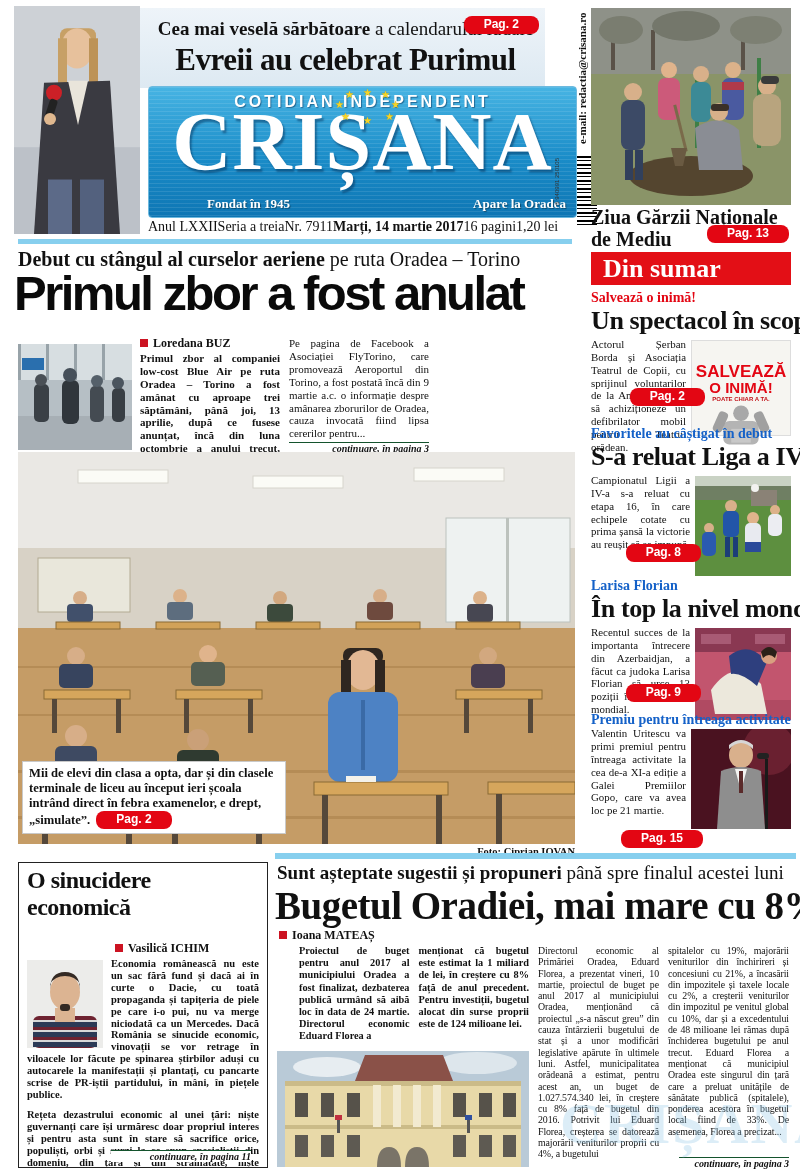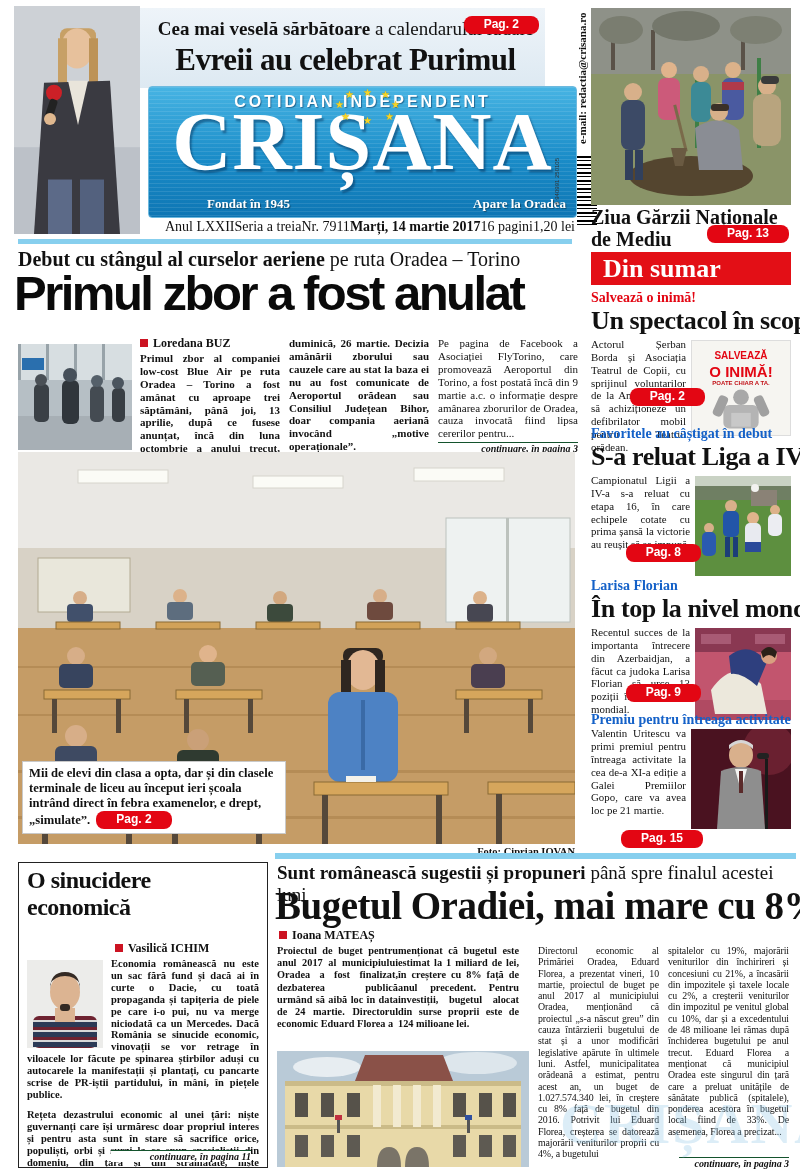--- a/index.html
+++ b/index.html
@@ -43,21 +43,21 @@
   .vtxt{writing-mode:vertical-rl;transform:rotate(180deg);font-family:"Liberation Serif",serif;
         font-weight:bold;font-size:11px;position:absolute;top:0;height:140px;text-align:center;}
   #v-email{left:0;color:#111;}
   #v-web{left:13px;color:#1a7fc0;}
   #barcode{position:absolute;left:1px;top:148px;width:20px;height:70px;background:
     repeating-linear-gradient(180deg,#000 0 2px,#fff 2px 4px,#000 4px 5px,#fff 5px 8px);}
   #barcode-num{position:absolute;left:-22px;top:150px;writing-mode:vertical-rl;transform:rotate(180deg);
     font-family:"Liberation Sans",sans-serif;font-size:6px;color:#333;}
 
   
-  #info-bar{left:148px;top:219px;width:427px;display:flex;justify-content:flex-end;font-size:14px;}
+  #info-bar{left:148px;top:219px;width:427px;display:flex;justify-content:flex-start;font-size:14px;}
   #info-bar .date{font-weight:bold;}
 
   .divider{background:#87cfee;}
   #divider-main{left:18px;top:239px;width:554px;height:5px;}
   #divider-budget{left:275px;top:853px;width:521px;height:6px;}
 
   
   #main-kicker{left:18px;top:248px;width:560px;font-size:20px;}
   #main-headline{left:14px;top:265px;width:570px;font-family:"Liberation Sans",sans-serif;font-weight:bold;
     font-size:49px;letter-spacing:-2.5px;white-space:nowrap;color:#0a0a0a;}
@@ -85,21 +85,21 @@
   #opinion .body{font-size:10.5px;line-height:11.9px;font-weight:bold;}
   #opinion .p2{margin-top:8px;clear:none;}
   #opinion .continuation{position:absolute;right:16px;bottom:5px;width:140px;background:#fff;}
 
   
   #budget-kicker{left:277px;top:862px;width:520px;font-size:19px;}
   #budget-headline{left:275px;top:883px;width:522px;font-size:39px;font-weight:bold;letter-spacing:-0.5px;white-space:nowrap;}
   #budget-byline{left:279px;top:928px;}
   #budget-body{left:277px;top:945px;width:518px;height:224px;display:flex;gap:9px;overflow:hidden;}
   #budget-left{width:252px;flex:none;}
-  #budget-intro{display:flex;height:100px;overflow:hidden;}
+  #budget-intro{display:flex;gap:9px;height:100px;overflow:hidden;margin-left:22px;}
   #budget-intro .col{width:121px;font-weight:bold;font-size:10.3px;line-height:12.2px;}
   #cityhall-photo{width:252px;height:116px;margin-top:6px;}
   .bcol{width:121px;flex:none;font-size:9.9px;line-height:11.3px;letter-spacing:-0.1px;position:relative;}
   #bcol4 .continuation{position:absolute;right:0;bottom:0;width:110px;background:#fff;}
   #watermark{left:560px;top:1090px;font-size:58px;font-weight:bold;color:rgba(140,195,228,0.30);
     letter-spacing:2px;pointer-events:none;z-index:5;}
 
   
   #right-col{left:585px;top:0;width:212px;height:1173px;}
   #env-photo{position:absolute;left:6px;top:8px;width:200px;height:197px;}
@@ -119,21 +119,21 @@
   #item1 .sum-badge{right:86px;bottom:18px;}
   #item2{top:426px;height:146px;}
   #item2 .sum-badge{right:90px;bottom:10px;}
   #item3{top:578px;height:130px;}
   #item3 .sum-badge{right:90px;bottom:6px;}
   #item4{top:712px;height:142px;}
   #item4 .sum-badge{right:88px;bottom:6px;}
 
   
   #poster{width:100px;height:96px;background:#f6f5f1;border:1px solid #ddd;box-sizing:border-box;text-align:center;}
-  #poster .l1{color:#e30613;font-family:"Liberation Sans",sans-serif;font-weight:bold;font-size:10px;line-height:16px;margin-top:7px;}
+  #poster .l1{color:#e30613;font-family:"Liberation Sans",sans-serif;font-weight:bold;font-size:17px;line-height:16px;margin-top:23px;}
   #poster .l2{color:#e30613;font-family:"Liberation Sans",sans-serif;font-weight:bold;font-size:15px;line-height:15px;}
   #poster .l3{color:#c21016;font-family:"Liberation Sans",sans-serif;font-weight:bold;font-size:6px;line-height:8px;}
 </style>
 </head>
 <body>
 
 <div id="page">
 
   <div id="top-banner" class="abs">
     <div class="kick"><span class="kick-bold">Cea mai veselă sărbătoare</span><span> a calendarului iudaic</span></div>
@@ -215,21 +215,20 @@
       <rect x="94" y="44" width="13" height="34" rx="5" fill="#383e44"></rect>
         <circle cx="100" cy="39" r="6" fill="#4a545e"></circle>
     </svg>
   </div>
 
   <div id="main-cols" class="abs">
     <div class="col bold just">
       <div class="byline"><span class="marker"></span><span>Loredana BUZ</span></div>
       <span>Primul zbor al companiei low-cost Blue Air pe ruta Oradea – Torino a fost amânat cu aproape trei săptămâni, până joi, 13 aprilie, după ce fusese anunțat, încă din luna octombrie a anului trecut, pentru</span>
     </div>
-    <div class="col bold just"><span>duminică, 26 martie. Decizia amânării zborului sau cauzele care au stat la baza ei nu au fost comunicate de Aeroportul orădean sau Consiliul Județean Bihor, doar compania aeriană invocând „motive operaționale”.</span></div>
     <div class="col just">
       <span>Pe pagina de Facebook a Asociației FlyTorino, care promovează Aeroportul din Torino, a fost postată încă din 9 martie a.c. o informație despre amânarea zborurilor de Oradea, cauza invocată fiind lipsa cererilor pentru...</span>
       <span class="continuation">continuare, în pagina 3</span>
     </div>
   </div>
 
   <div id="classroom-photo" class="abs photo">
     <svg viewBox="0 0 557 392" preserveAspectRatio="none">
       <rect width="557" height="100" fill="#eae8e4"></rect>
       <rect x="60" y="18" width="90" height="13" fill="#fbfbf6" stroke="#d6d4cc"></rect>
@@ -331,21 +330,21 @@
         <path d="M23 30 Q23 12 38 12 Q53 12 53 30 L53 24 Q48 16 38 16 Q28 16 23 24 Z" fill="#342a24"></path>
         <rect x="33" y="44" width="10" height="7" rx="3" fill="#342a24"></rect>
       </svg>
     </div>
     <div class="body just">Economia românească nu este un sac fără fund și dacă ai în curte o Dacie, cu toată propaganda și tapițeria de piele pe care i-o pui, nu va merge niciodată ca un Mercedes. Dacă România se sinucide economic, vinovații se vor retrage în viloacele lor făcute pe spinarea știrbilor aduși cu autocarele la manifestații și plantați, cu pancarte scrise de PR-iștii partidului, în mâni, în piețele publice.</div>
     <div class="body just p2">Rețeta dezastrului economic al unei țări: niște guvernanți care își urmăresc doar propriul interes și pentru asta sunt în stare să sacrifice orice, populiști, orbi și surzi la ce spun specialiștii din domeniu, din țară și din străinătate, niște sindicaliști avari care se visează în secret politicieni (ca mulți alții înaintea lor), niște cetățeni „educați” de bănci (pe modelul, cumpără acum ce vrei, satisface-ți astăzi pofta, ce dacă vei plăti toată viața rate), o masă mare de bătrâni egoiști cărora nu le pasă că iau cu ei în mormânt (odată cu pensia) și soarta tinerei generații...</div>
     <span class="continuation">continuare, în pagina 11</span>
   </div>
 
   <div id="divider-budget" class="abs divider"></div>
-  <div id="budget-kicker" class="abs"><span class="kick-bold">Sunt românească sugestii și propuneri</span><span> până spre finalul acestei luni</span></div>
+  <div id="budget-kicker" class="abs"><span class="kick-bold">Sunt așteptate sugestii și propuneri</span><span> până spre finalul acestei luni</span></div>
   <div id="budget-headline" class="abs">Bugetul Oradiei, mai mare cu 8%</div>
   <div id="budget-byline" class="abs byline"><span class="marker"></span><span>Ioana MATEAȘ</span></div>
 
   <div id="budget-body" class="abs">
     <div id="budget-left">
       <div id="budget-intro">
         <div class="col just">Proiectul de buget pentru anul 2017 al municipiului Oradea a fost finalizat, dezbaterea publică urmând să aibă loc în data de 24 martie. Directorul economic Eduard Florea a</div>
         <div class="col just">menționat că bugetul este estimat la 1 miliard de lei, în creștere cu 8% față de anul precedent. Pentru investiții, bugetul alocat din surse proprii este de 124 milioane lei.</div>
       </div>
       <div id="cityhall-photo" class="photo">

